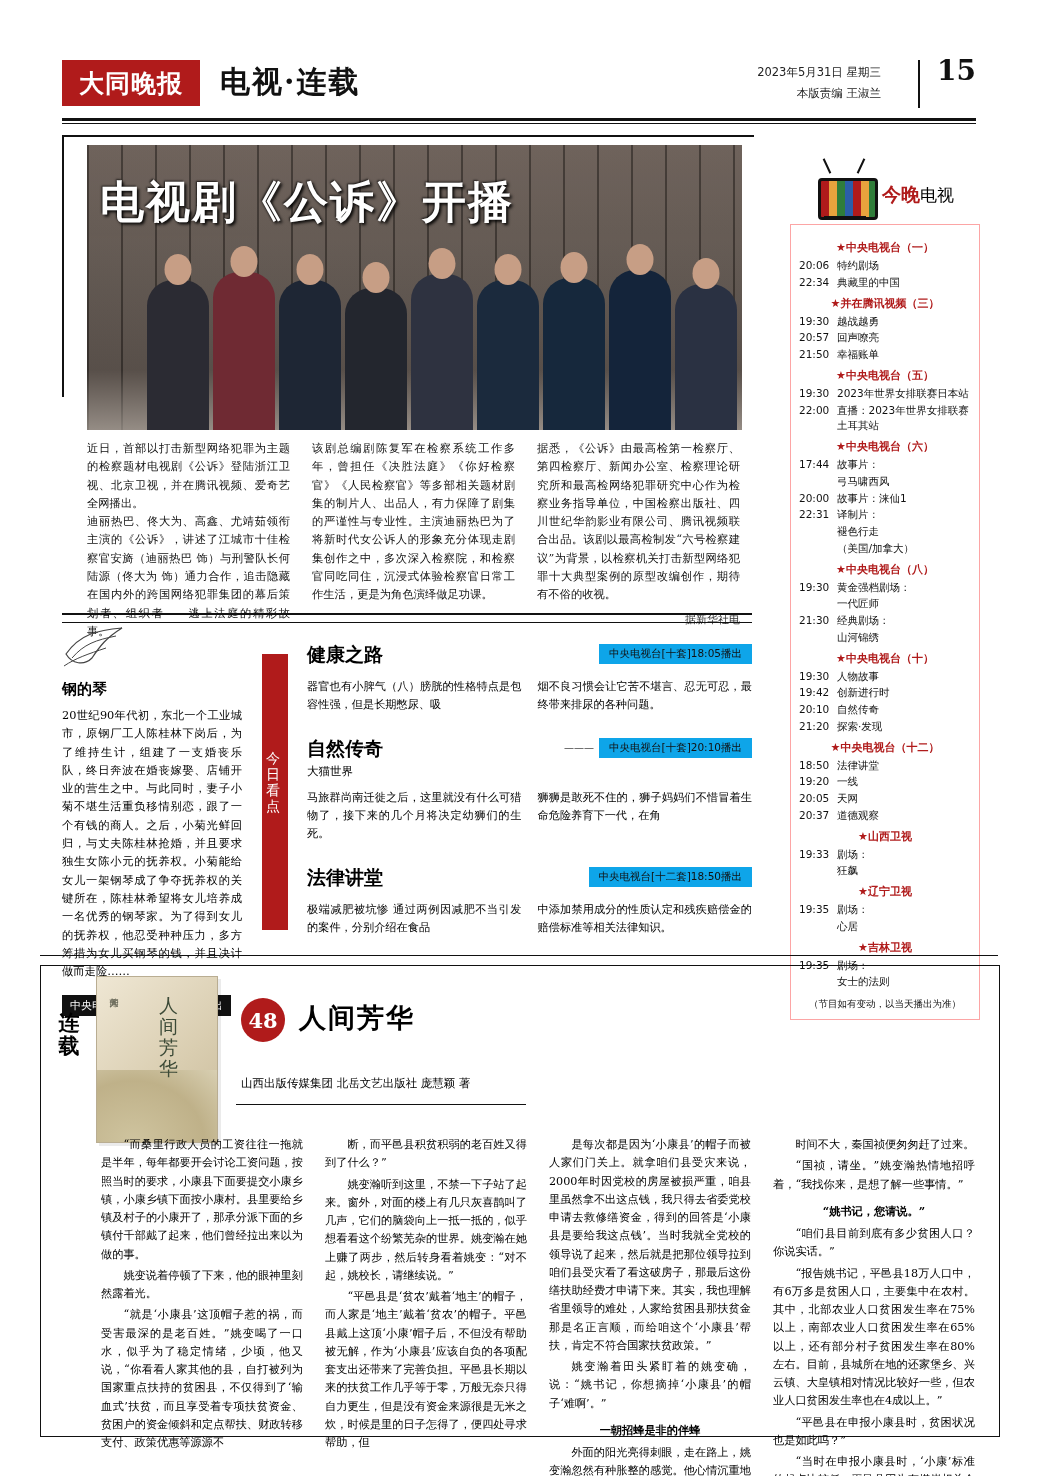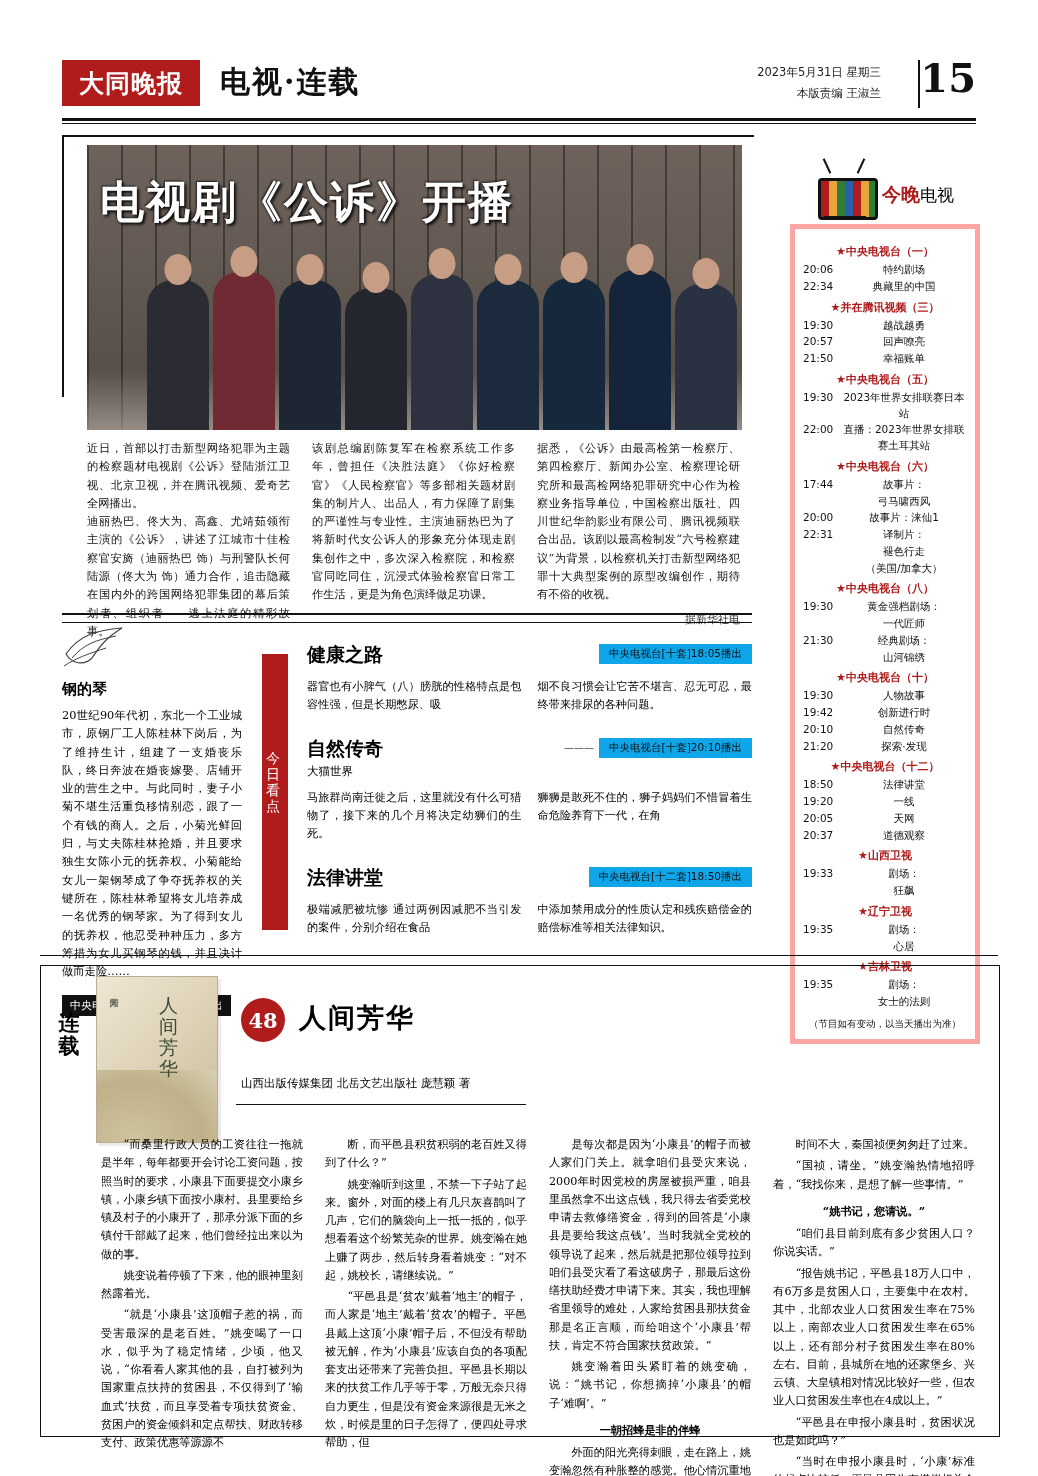--- a/index.html
+++ b/index.html
@@ -15,21 +15,21 @@
     color:#fff;display:flex;align-items:center;justify-content:center;
     font-family:"DejaVu Serif","Liberation Serif",serif;font-size:25px;font-weight:bold;letter-spacing:1px;
   }
   .sec-title{
     position:absolute;left:158px;top:2px;font-family:"DejaVu Serif","Liberation Serif",serif;
     font-size:30px;font-weight:bold;color:#111;letter-spacing:2px;
   }
   .md-date{position:absolute;right:95px;top:2px;text-align:right;font-size:11.5px;color:#222;line-height:1.8;}
   .page-num{
     position:absolute;right:0;top:-6px;font-family:"DejaVu Serif","Liberation Serif",serif;
-    font-size:40px;font-weight:bold;color:#111;
+    font-size:28px;font-weight:bold;color:#111;
   }
   .page-num-bar{position:absolute;right:56px;top:0;width:2px;height:48px;background:#111;}
   .rule-top{position:absolute;left:62px;top:118px;width:914px;height:3px;background:#111;}
   .rule-top2{position:absolute;left:62px;top:123px;width:914px;height:1px;background:#111;}
 
   
   .feature{position:absolute;left:62px;top:135px;width:690px;height:480px;}
   .photo{
     position:absolute;left:25px;top:10px;width:655px;height:285px;overflow:hidden;
     background:linear-gradient(180deg,#4b4440 0%,#6d625a 40%,#514a45 100%);
@@ -59,25 +59,25 @@
   .tvbox{position:absolute;left:790px;top:170px;width:190px;}
   .tv-head{position:relative;height:54px;}
   .tvset{position:absolute;left:22px;top:0;width:66px;height:50px;}
   .tv-screen{position:absolute;left:6px;top:8px;width:54px;height:36px;background:#b01b1b;border:3px solid #111;border-radius:4px;
     background-image:repeating-linear-gradient(90deg,#b01b1b 0 8px,#e8a33d 8px 16px,#2f7d3a 16px 24px,#2b5ea8 24px 32px);}
   .tv-ant{position:absolute;left:14px;top:-12px;width:2px;height:16px;background:#111;transform:rotate(-25deg);}
   .tv-ant2{position:absolute;left:48px;top:-12px;width:2px;height:16px;background:#111;transform:rotate(25deg);}
   .tv-foot{position:absolute;left:12px;top:46px;width:42px;height:4px;background:#111;}
   .tv-label{position:absolute;left:92px;top:12px;font-size:17px;font-family:Liberation Mono, monospace;}
   .tv-label b{color:#b01b1b;font-size:19px;}
-  .tv-frame{border:5px solid #fca5a5;padding:10px 8px 8px 8px;min-height:600px;}
+  .tv-frame{border:1px solid #fca5a5;padding:10px 8px 8px 8px;min-height:600px;}
   .ch-head{color:#b01b1b;font-size:11px;text-align:center;margin:5px 0 3px;font-weight:bold;}
   .prow{display:flex;font-size:10.5px;line-height:1.5;margin-bottom:1px;}
   .ptime{width:38px;color:#111;flex:none;}
-  .ptitle{flex:1;color:#111;text-align:center;}
+  .ptitle{flex:1;color:#111;}
   .tv-note{font-size:9.5px;color:#111;margin-top:8px;text-align:center;}
 
   
   .rule-mid{position:absolute;left:62px;top:622px;width:690px;height:1px;background:#111;}
   .mid{position:absolute;left:62px;top:632px;width:690px;height:310px;}
   .dove{position:absolute;left:0;top:-8px;width:66px;height:46px;}
   .midleft{position:absolute;left:0;top:48px;width:180px;}
   .mid-h{font-size:15px;font-weight:bold;font-family:"DejaVu Serif","Liberation Serif",serif;margin-bottom:8px;}
   .mid-p{font-size:11.3px;line-height:1.62;text-align:justify;font-family:"DejaVu Serif","Liberation Serif",serif;}
   .mid-tag{display:inline-block;margin-top:14px;background:#111;color:#fff;font-size:11px;padding:3px 8px;}

